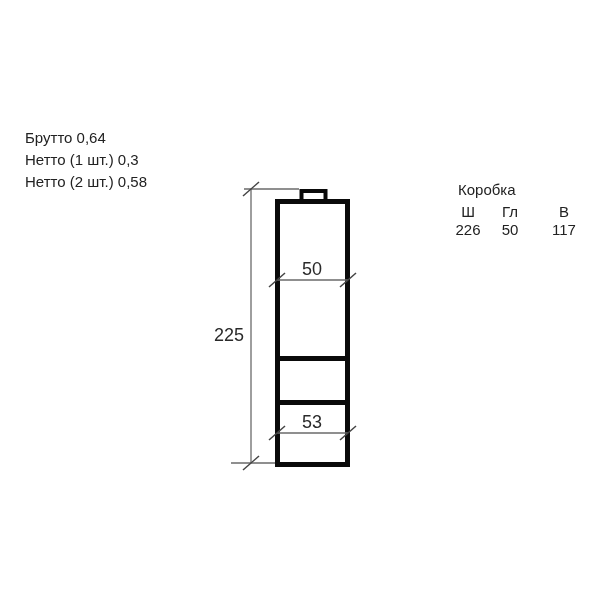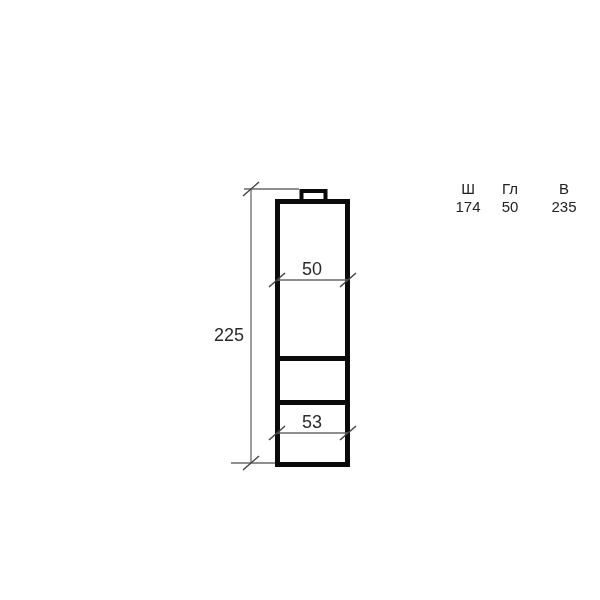--- a/index.html
+++ b/index.html
@@ -56,29 +56,35 @@
     font-family: "Liberation Sans", "DejaVu Sans", sans-serif;
     font-size: 18px;
     fill: #2a2a2a;
   }
 </style>
 </head>
 <body>
 
 <div class="page">
 
+  <div class="weights">
+    <div>Брутто 0,64</div>
+    <div>Нетто (1 шт.) 0,3</div>
+    <div>Нетто (2 шт.) 0,58</div>
+  </div>
 
   <div class="box-table">
+    <div class="title">Коробка</div>
     <div class="box-grid">
       <span>Ш</span>
       <span>Гл</span>
       <span>В</span>
-      <span>174</span>
+      <span>226</span>
       <span>50</span>
-      <span>235</span>
+      <span>117</span>
     </div>
   </div>
 
   <svg class="drawing-svg" width="600" height="600" viewBox="0 0 600 600">
 
     <line x1="251" y1="189" x2="251" y2="463" class="thin-line"></line>
     <line x1="244" y1="189" x2="299" y2="189" class="thin-line"></line>
     <line x1="231" y1="463" x2="278" y2="463" class="thin-line"></line>
     <line x1="243" y1="196" x2="259" y2="182" class="tick"></line>
     <line x1="243" y1="470" x2="259" y2="456" class="tick"></line>

